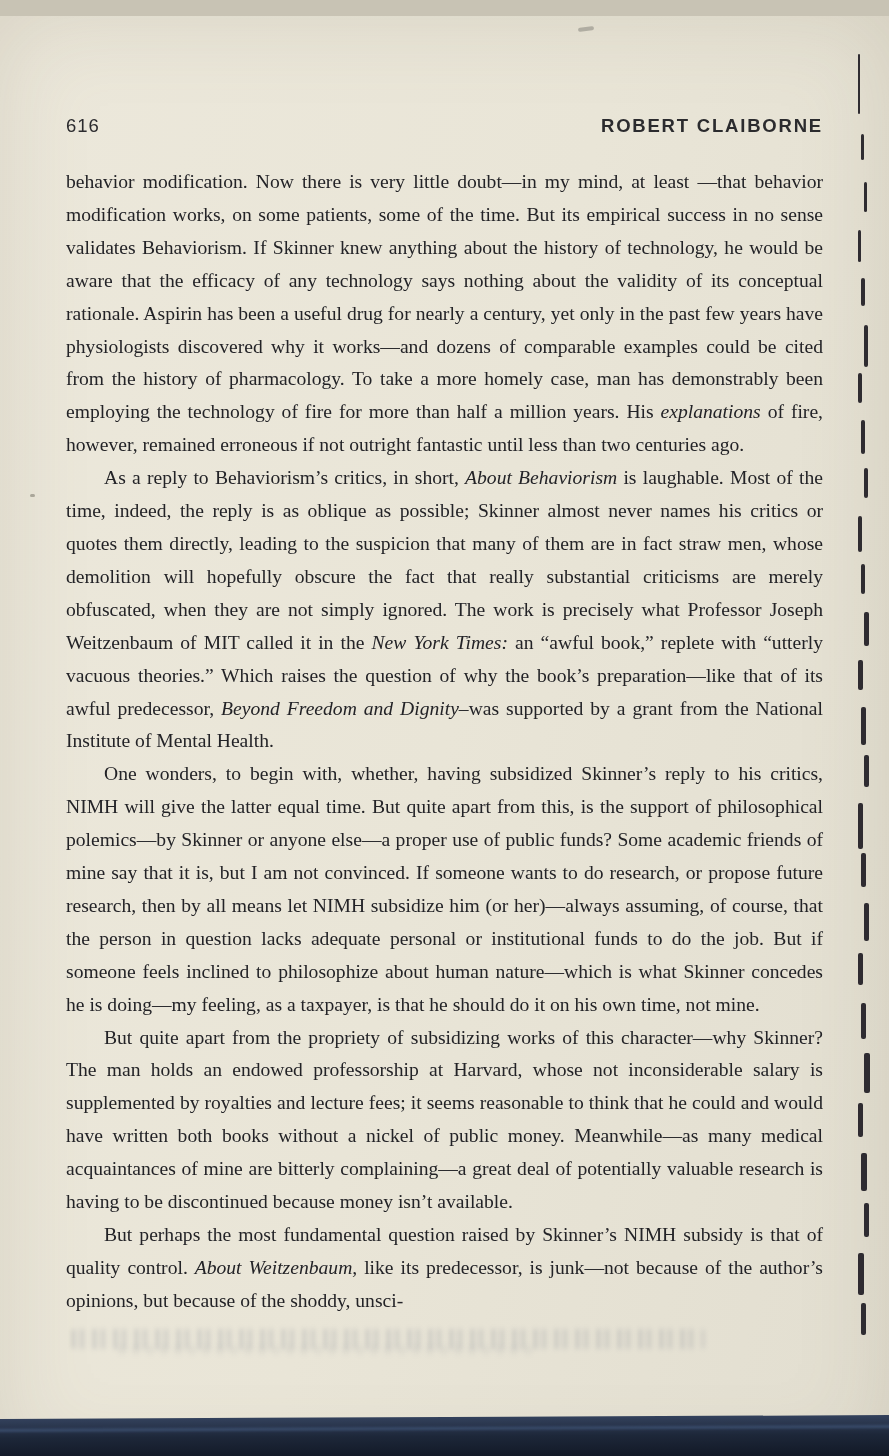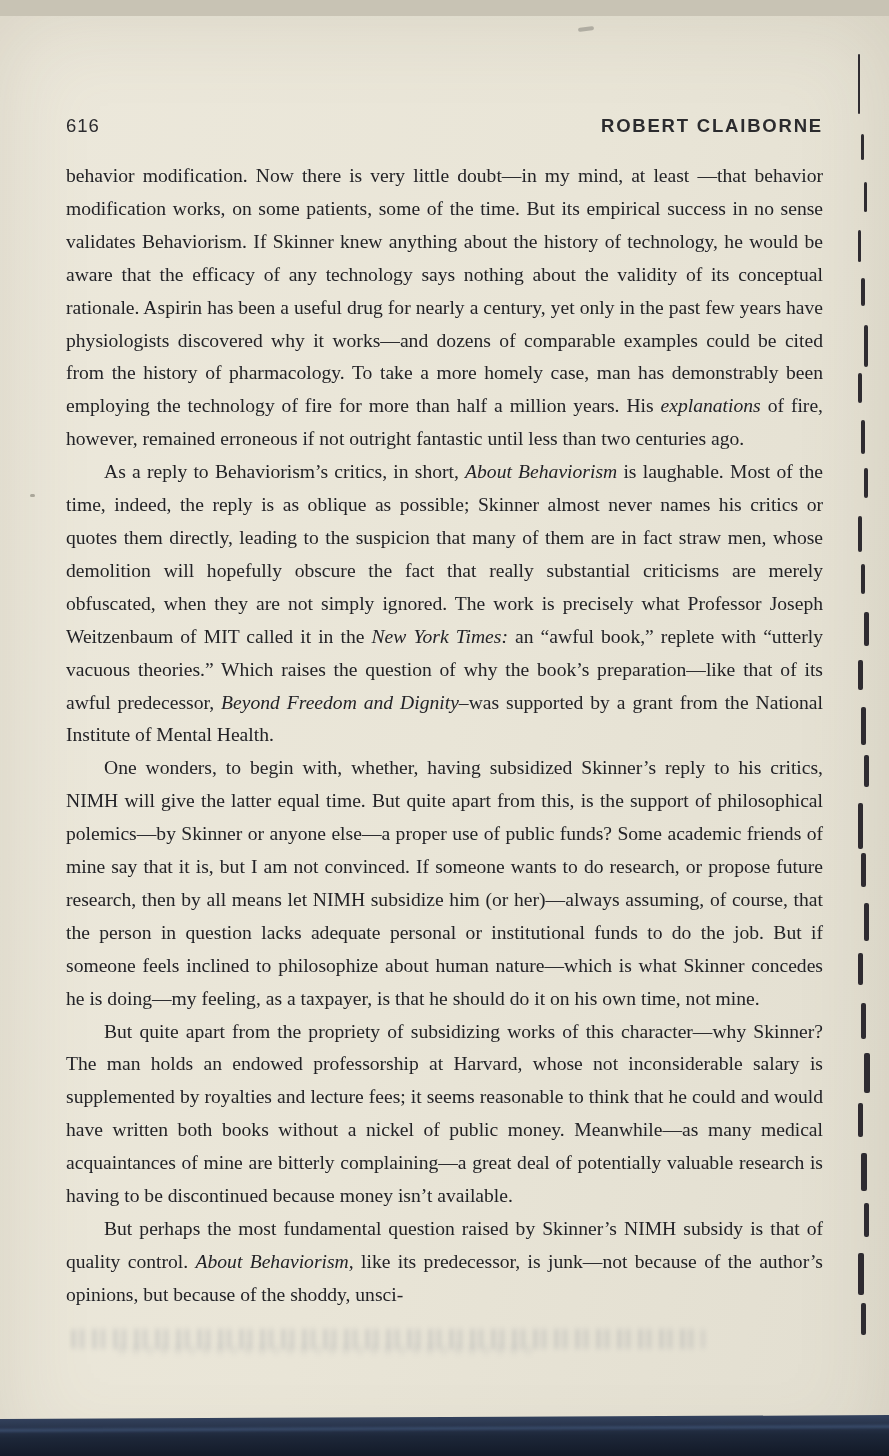--- a/index.html
+++ b/index.html
@@ -14,21 +14,21 @@
   }
   .header{
     position:absolute;top:99px;left:66px;width:757px;
     display:flex;justify-content:space-between;align-items:baseline;
     font-family:"Liberation Sans", sans-serif;
     font-size:18.5px;color:#2b2b2e;
   }
   .pagenum{letter-spacing:1px;}
   .runhead{letter-spacing:1.8px;font-weight:bold;}
   .bodytext{
-    position:absolute;top:144px;left:66px;width:757px;
+    position:absolute;top:150px;left:66px;width:757px;
     font-size:19.6px;line-height:32.9px;color:#232327;
     text-align:justify;
   }
   .bodytext p{margin:0;text-align:justify;}
   .bodytext p.indent{text-indent:38px;}
   .it{font-style:italic;}
   
   .ghost{
     position:absolute;left:72px;top:1313px;width:632px;height:20px;
     filter:blur(2.6px);opacity:.5;border-radius:3px;
@@ -73,21 +73,21 @@
   <div class="header">
     <span class="pagenum">616</span>
     <span class="runhead">ROBERT CLAIBORNE</span>
   </div>
 
   <div class="bodytext">
       <p class=""><span class="">behavior modification. Now there is very little doubt—in my mind, at least —that behavior modification works, on some patients, some of the time. But its empirical success in no sense validates Behaviorism. If Skinner knew anything about the history of technology, he would be aware that the efficacy of any technology says nothing about the validity of its conceptual rationale. Aspirin has been a useful drug for nearly a century, yet only in the past few years have physiologists discovered why it works—and dozens of comparable examples could be cited from the history of pharmacology. To take a more homely case, man has demonstrably been employing the technology of fire for more than half a million years. His </span><span class="it">explanations</span><span class=""> of fire, however, remained erroneous if not outright fantastic until less than two centuries ago.</span></p>
       <p class="indent"><span class="">As a reply to Behaviorism’s critics, in short, </span><span class="it">About Behaviorism</span><span class=""> is laughable. Most of the time, indeed, the reply is as oblique as possible; Skinner almost never names his critics or quotes them directly, leading to the suspicion that many of them are in fact straw men, whose demolition will hopefully obscure the fact that really substantial criticisms are merely obfuscated, when they are not simply ignored. The work is precisely what Professor Joseph Weitzenbaum of MIT called it in the </span><span class="it">New York Times:</span><span class=""> an “awful book,” replete with “utterly vacuous theories.” Which raises the question of why the book’s preparation—like that of its awful predecessor, </span><span class="it">Beyond Freedom and Dignity</span><span class="">–was supported by a grant from the National Institute of Mental Health.</span></p>
       <p class="indent"><span class="">One wonders, to begin with, whether, having subsidized Skinner’s reply to his critics, NIMH will give the latter equal time. But quite apart from this, is the support of philosophical polemics—by Skinner or anyone else—a proper use of public funds? Some academic friends of mine say that it is, but I am not convinced. If someone wants to do research, or propose future research, then by all means let NIMH subsidize him (or her)—always assuming, of course, that the person in question lacks adequate personal or institutional funds to do the job. But if someone feels inclined to philosophize about human nature—which is what Skinner concedes he is doing—my feeling, as a taxpayer, is that he should do it on his own time, not mine.</span></p>
       <p class="indent"><span class="">But quite apart from the propriety of subsidizing works of this character—why Skinner? The man holds an endowed professorship at Harvard, whose not inconsiderable salary is supplemented by royalties and lecture fees; it seems reasonable to think that he could and would have written both books without a nickel of public money. Meanwhile—as many medical acquaintances of mine are bitterly complaining—a great deal of potentially valuable research is having to be discontinued because money isn’t available.</span></p>
-      <p class="indent"><span class="">But perhaps the most fundamental question raised by Skinner’s NIMH subsidy is that of quality control. </span><span class="it">About Behaviorism,</span><span class=""> like its predecessor, is junk—not because of the author’s opinions, but because of the shoddy, unsci-</span></p>
+      <p class="indent"><span class="">But perhaps the most fundamental question raised by Skinner’s NIMH subsidy is that of quality control. </span><span class="it">About Weitzenbaum,</span><span class=""> like its predecessor, is junk—not because of the author’s opinions, but because of the shoddy, unsci-</span></p>
     </div>
 
   <div class="ghost"></div>
   <div class="ghost2"></div>
 
   <div class="binding">
       <span style="top: 38px; height: 60px; width: 2px; left: 858px;"></span>
       <span style="top: 118px; height: 26px; width: 3px; left: 861px;"></span>
       <span style="top: 166px; height: 30px; width: 3px; left: 864px;"></span>
       <span style="top: 214px; height: 32px; width: 3px; left: 858px;"></span>

